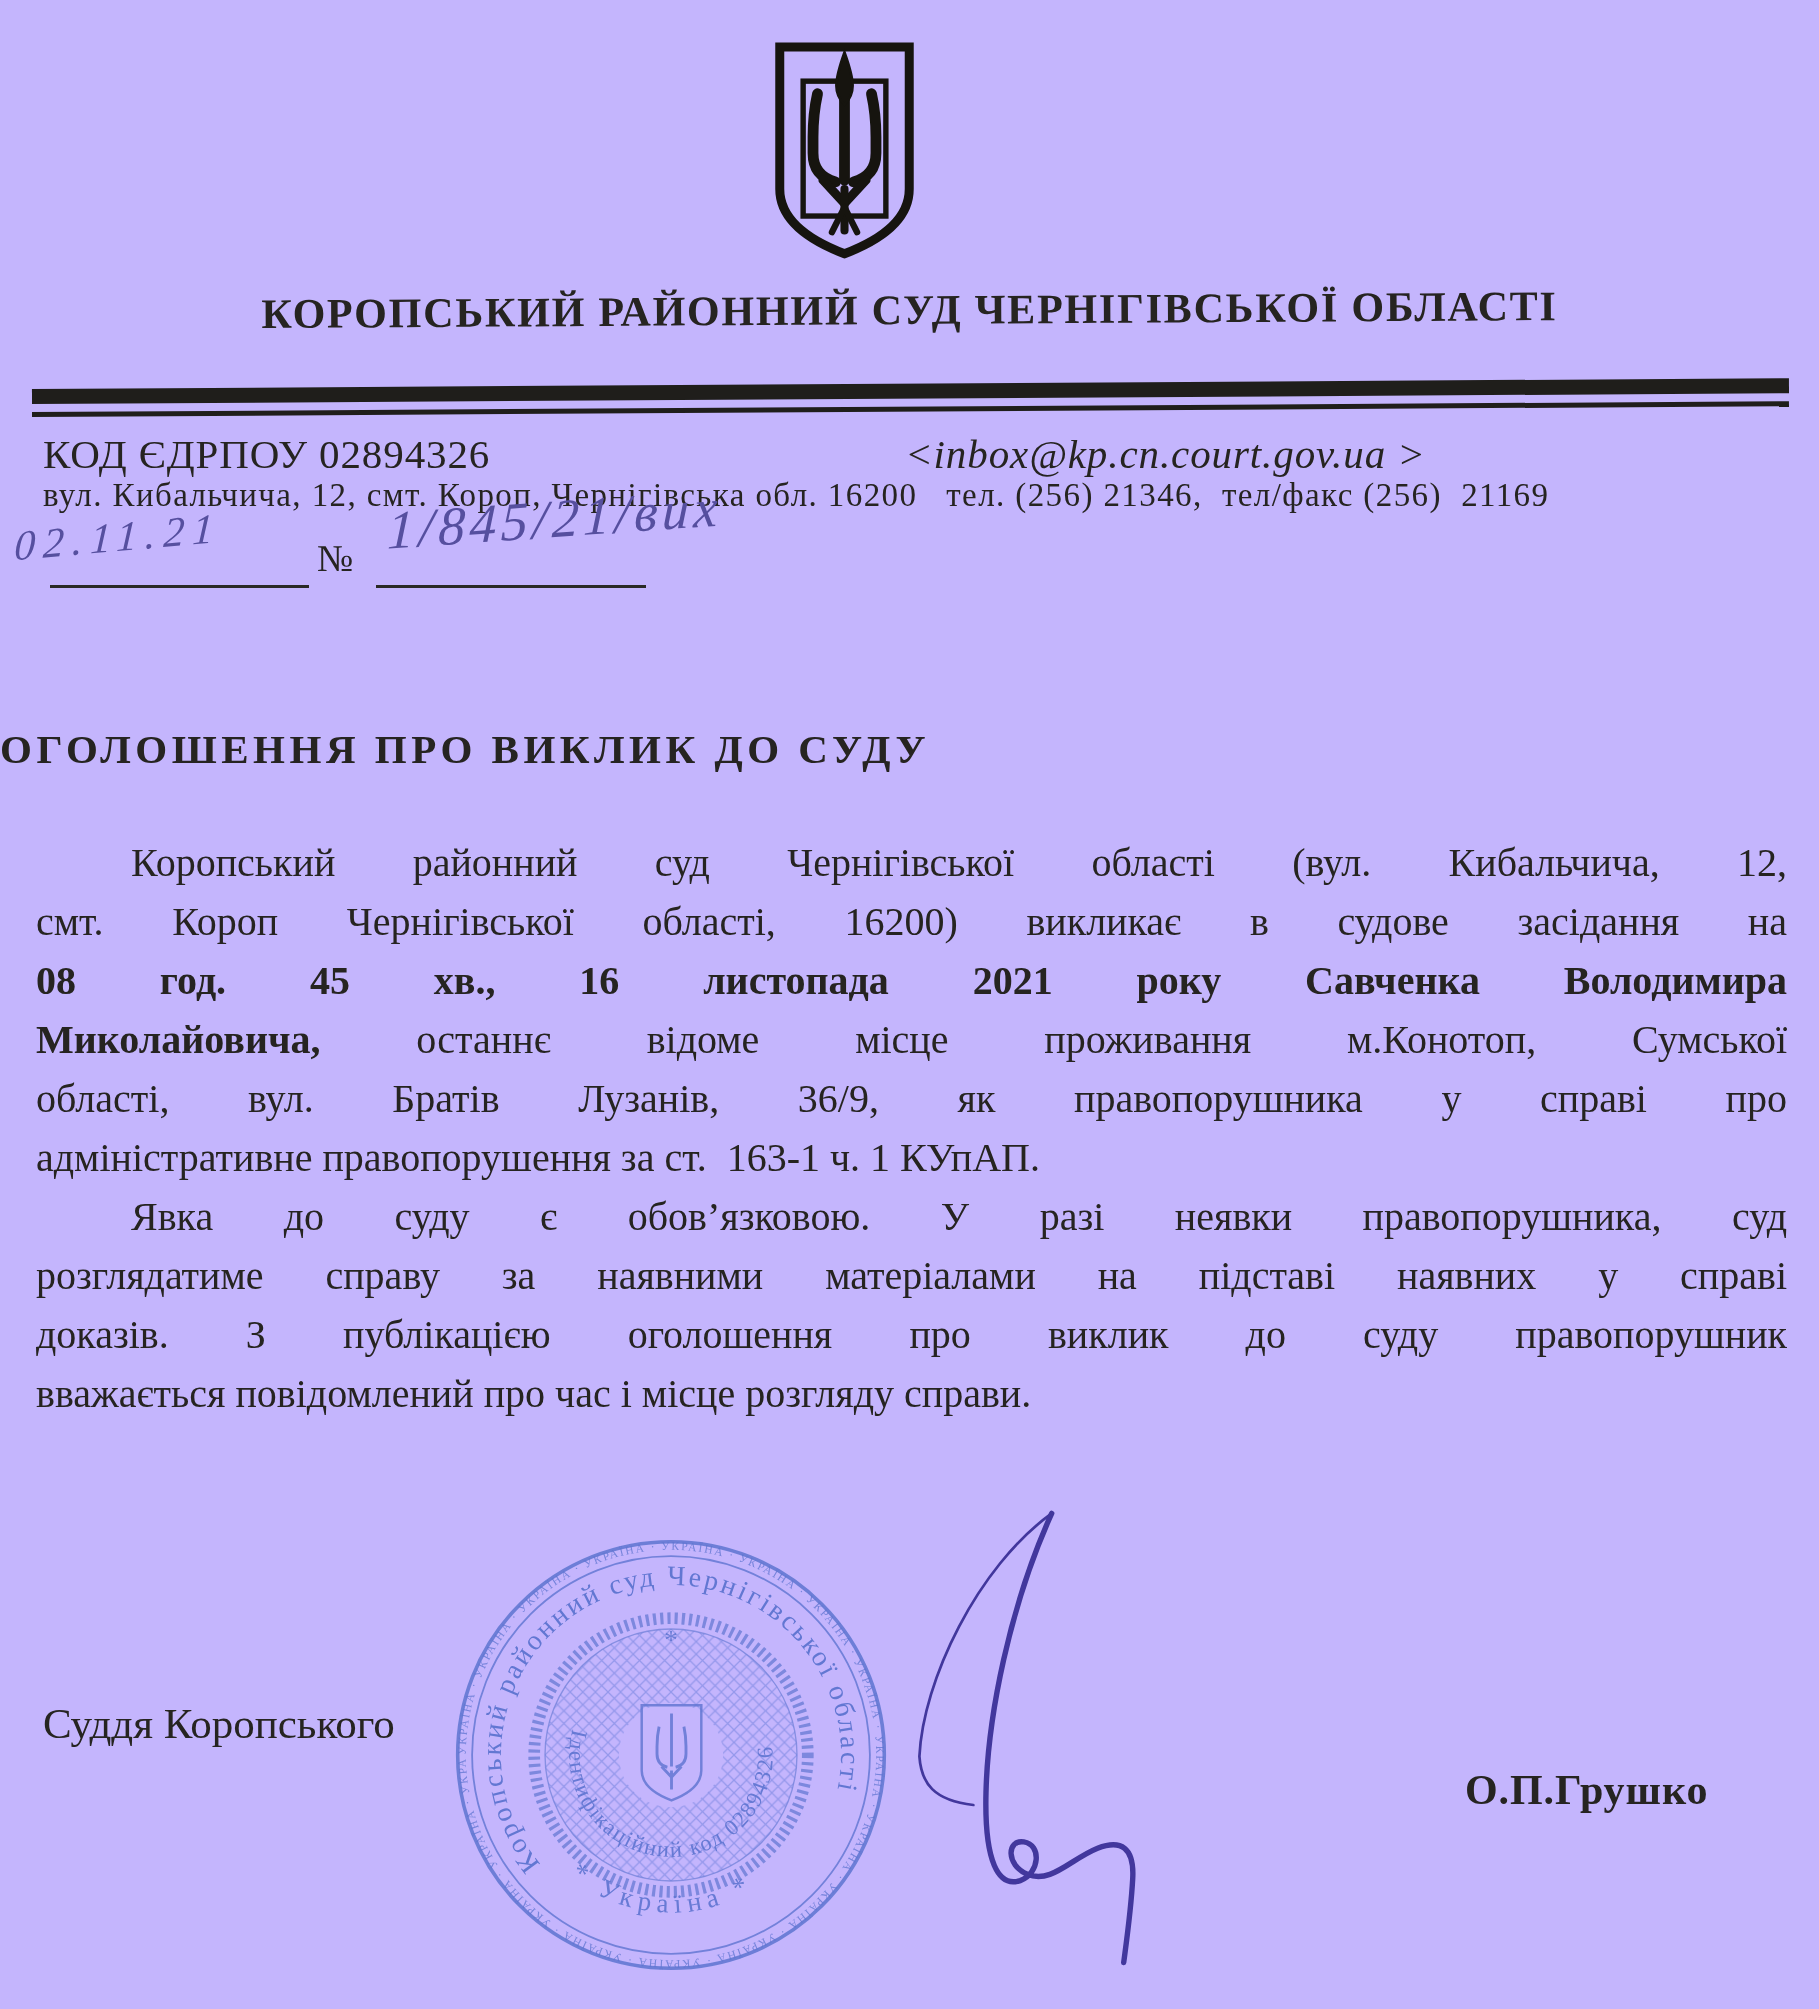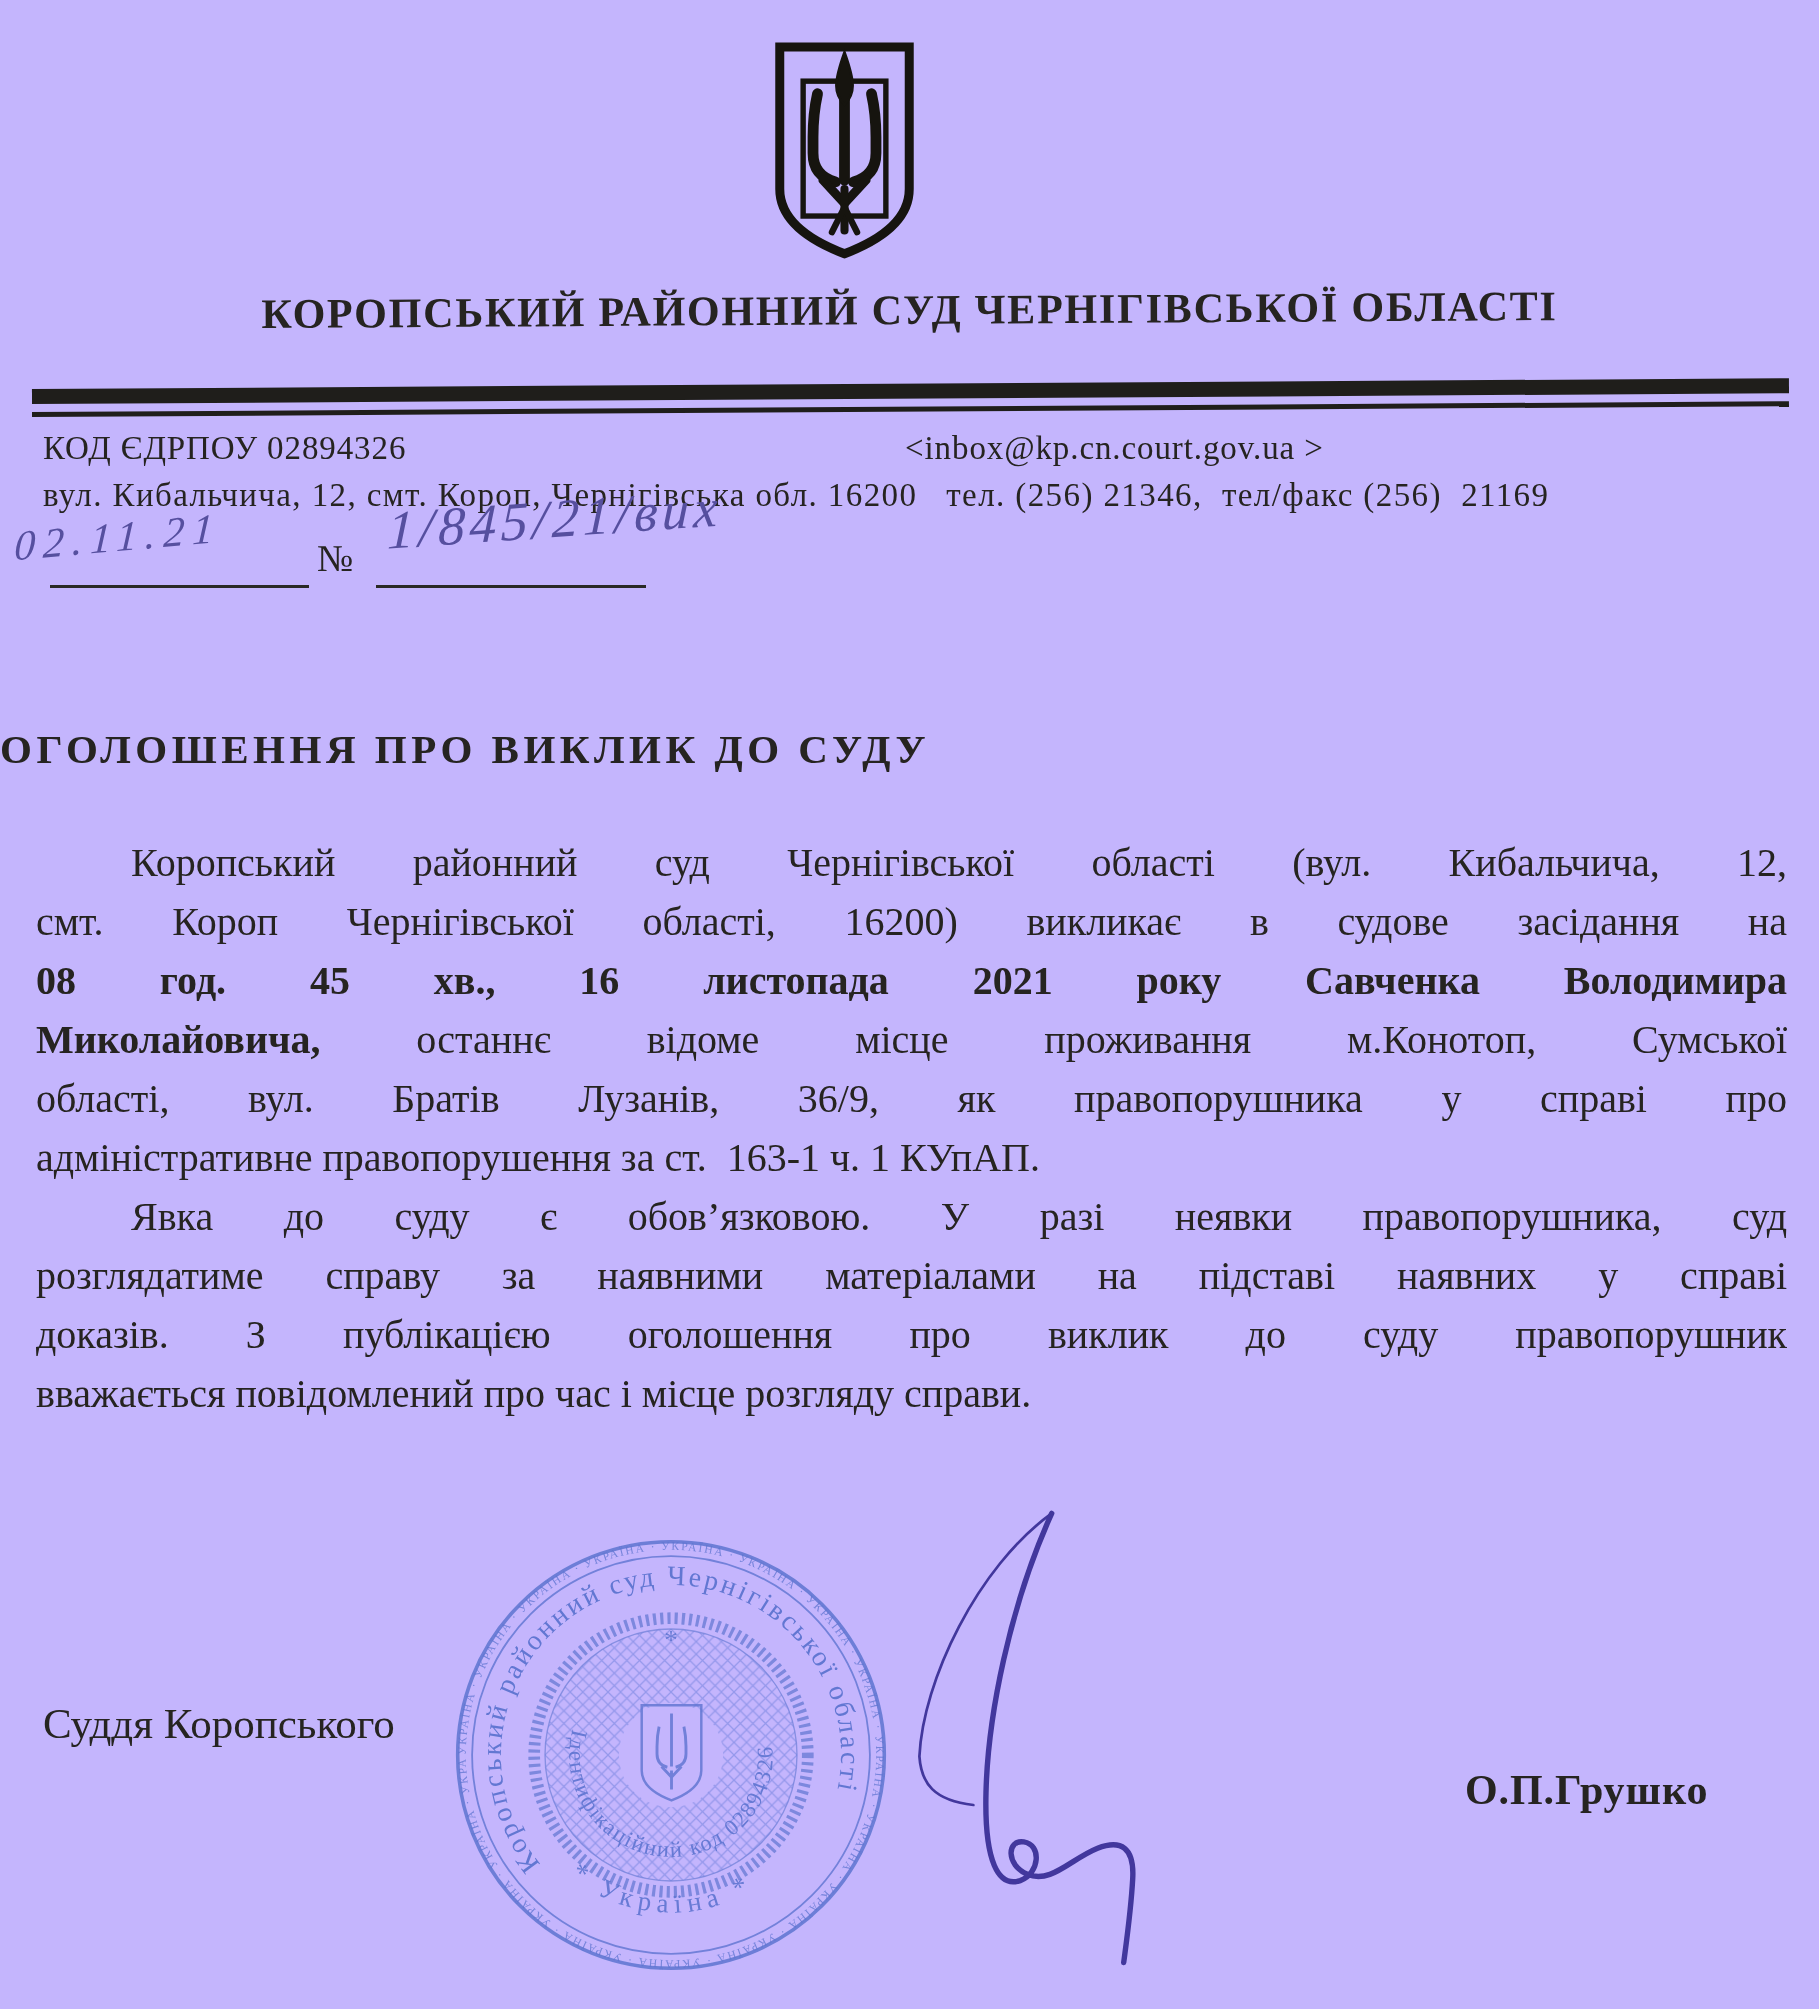--- a/index.html
+++ b/index.html
@@ -14,22 +14,22 @@
   
   .emblem{position:absolute;left:767px;top:38px;width:155px;height:223px;}
   .court-name{
     position:absolute;left:0;top:286px;width:100%;
     text-align:center;font-weight:bold;font-size:42px;letter-spacing:1.8px;
     transform:rotate(-0.35deg);white-space:nowrap;
   }
   .rule{position:absolute;left:32px;width:1757px;background:#1f1e1b;transform:rotate(-0.35deg);transform-origin:left center;}
   .rule.thick{top:389px;height:15.3px;}
   .rule.thin{top:412px;height:5.4px;}
-  .contact-row1{position:absolute;left:43px;top:430px;width:1737px;font-size:33px;letter-spacing:0.9px;}
-  .contact-row1 .email{position:absolute;left:862px;top:0;}
+  .contact-row1{position:absolute;left:43px;top:430px;width:1737px;font-size:41px;letter-spacing:0.9px;}
+  .contact-row1 .email{position:absolute;left:862px;top:0;font-style:italic;}
   .contact-row2{position:absolute;left:43px;top:477px;font-size:33px;letter-spacing:1.4px;white-space:pre;}
   
   .ref-row{position:absolute;left:0;top:486px;width:1080px;height:126px;}
   .uline{position:absolute;height:2.7px;background:#2a2926;}
   .u1{left:50px;top:99px;width:259px;}
   .u2{left:376px;top:99px;width:270px;}
   .no-sign{position:absolute;left:317px;top:50px;font-size:38px;}
   .hw{font-style:italic;color:#564f9f;white-space:nowrap;}
   .hw.date{position:absolute;left:14.4px;top:27px;font-size:42px;letter-spacing:8px;transform:rotate(-5deg) skewX(-8deg);}
   .hw.num{position:absolute;left:387px;top:1.8px;font-size:54px;letter-spacing:4.5px;transform:rotate(-4deg) skewX(-6deg);}

